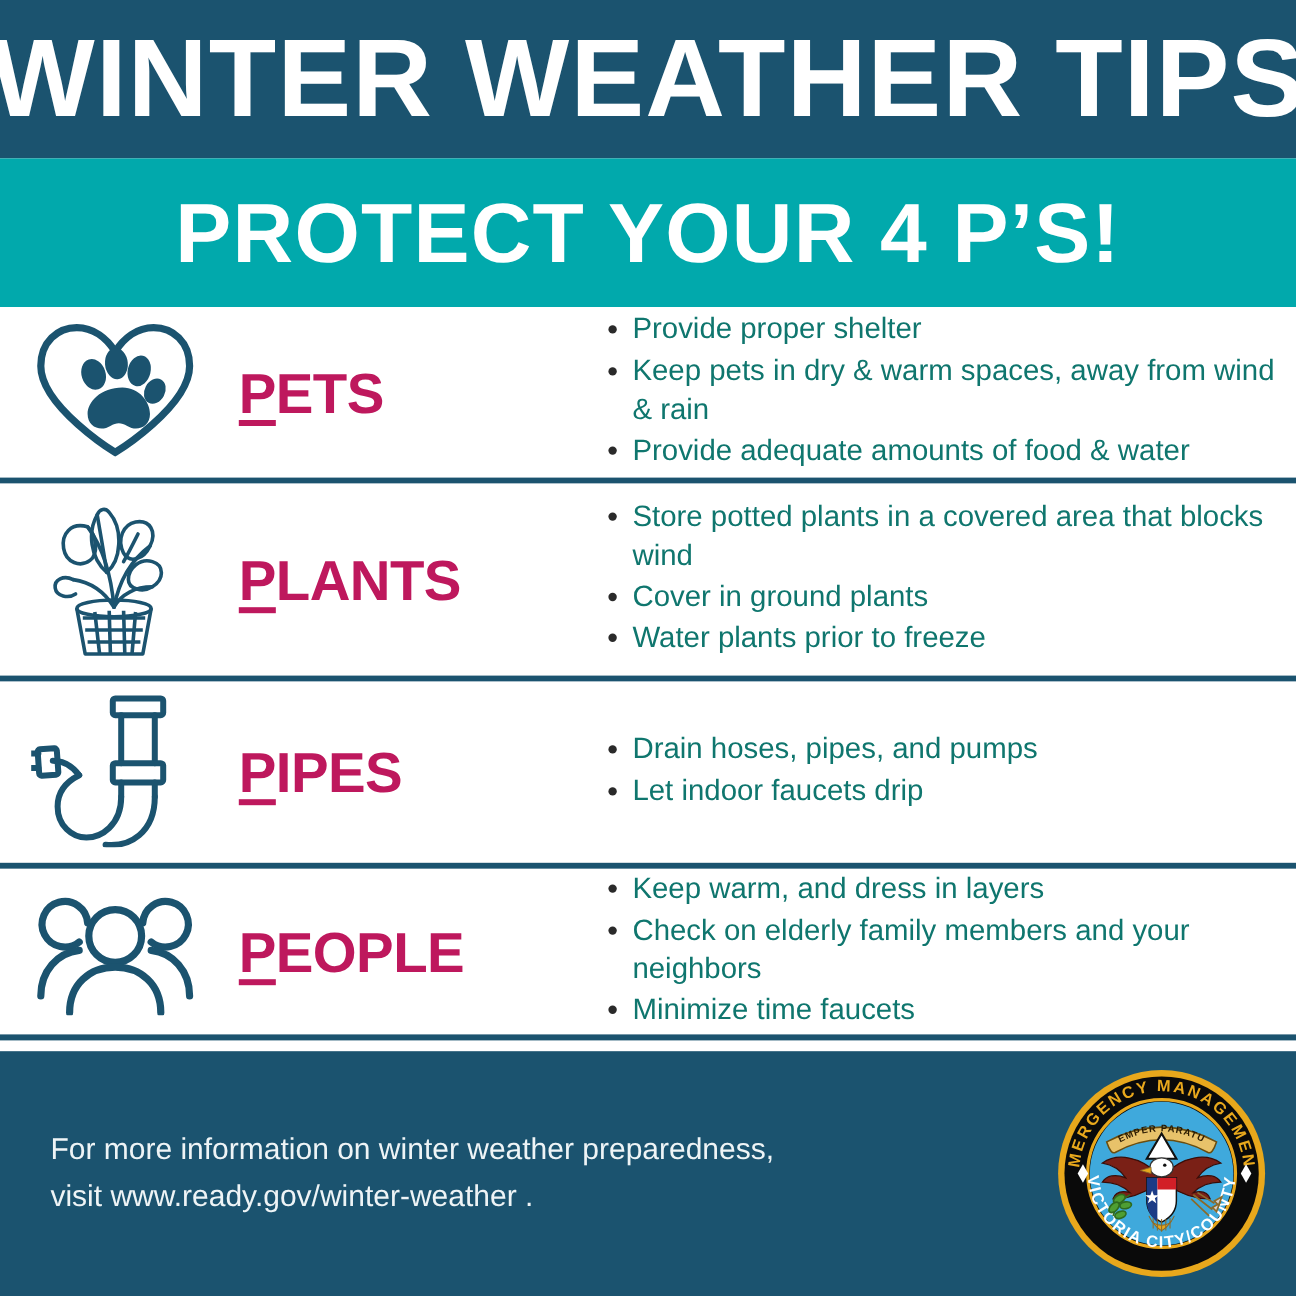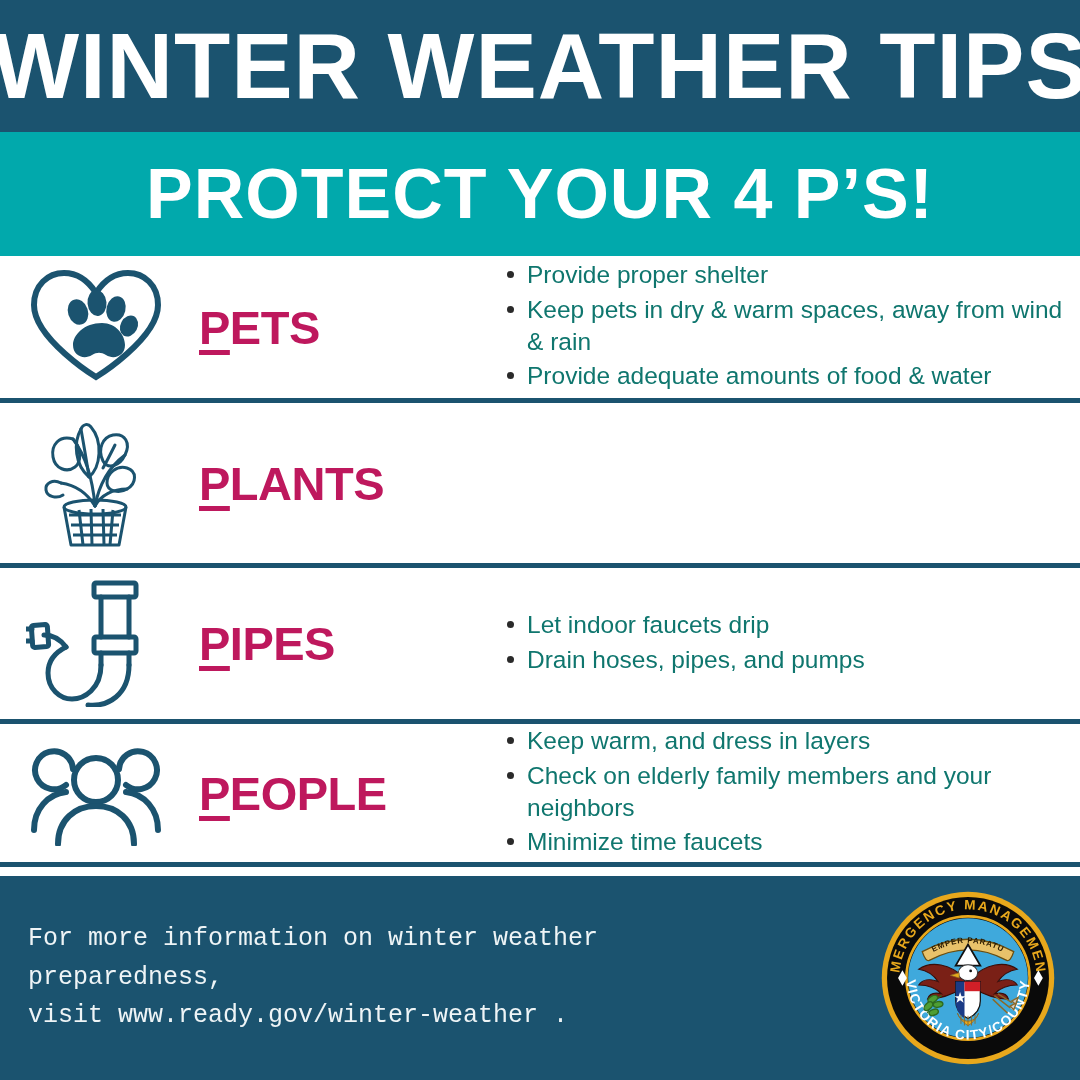--- a/index.html
+++ b/index.html
@@ -85,22 +85,22 @@
   }
 
   
   .footer{
     position:absolute;left:0;bottom:0;width:1080px;height:204px;
     background:#1B536F;
     display:flex;align-items:center;
   }
   .footer-text{
     color:#eef4f6;font-size:25px;line-height:1.55;
-    padding-left:28px;max-width:760px;
-    font-family:Liberation Mono, monospace;
+    padding-left:42px;max-width:760px;
+    font-family:Liberation Sans, sans-serif;
   }
   .seal-wrap{
     position:absolute;right:24px;top:50%;transform:translateY(-50%);
     width:176px;height:176px;
   }
 </style>
 </head>
 <body>
 
 <div class="poster">
@@ -164,20 +164,27 @@
               <path d="M38 114 L86 114"></path>
               <path d="M40 124 L84 124"></path>
               <path d="M46 99 L50 134 M58 98 L59 134 M70 98 L71 134 M80 99 L77 134"></path>
             </g>
           </svg>
         </span>
       </div>
       <div class="label-cell">
         <span class="hd"><span class="u">P</span><span>LANTS</span></span>
       </div>
+      <div class="bullets-cell">
+        <ul class="tips">
+          <li>Store potted plants in a covered area that blocks wind</li>
+          <li>Cover in ground plants</li>
+          <li>Water plants prior to freeze</li>
+        </ul>
+      </div>
     </div>
 
     <div class="section s-pipes">
       <div class="icon-cell">
         <span>
           <svg width="140" height="130" viewBox="0 0 140 130">
             <g fill="none" stroke="#1B536F" stroke-width="5" stroke-linejoin="round" stroke-linecap="round">
               <rect x="68" y="6" width="42" height="14" rx="2"></rect>
               <path d="M75 20 L75 60 M103 20 L103 60"></path>
               <rect x="68" y="60" width="42" height="16" rx="2"></rect>
@@ -189,22 +196,22 @@
               <path d="M6 52 L-2 52 M6 64 L-2 64"></path>
             </g>
           </svg>
         </span>
       </div>
       <div class="label-cell">
         <span class="hd"><span class="u">P</span><span>IPES</span></span>
       </div>
       <div class="bullets-cell">
         <ul class="tips">
+          <li>Drain hoses, pipes, and pumps</li>
           <li>Let indoor faucets drip</li>
-          <li>Drain hoses, pipes, and pumps</li>
         </ul>
       </div>
     </div>
 
     <div class="section s-people">
       <div class="icon-cell">
         <span>
           <svg width="140" height="110" viewBox="0 0 140 110">
             <g fill="none" stroke="#1B536F" stroke-width="6" stroke-linecap="round">
               <path d="M47 33 A19 19 0 1 0 40 49"></path>

